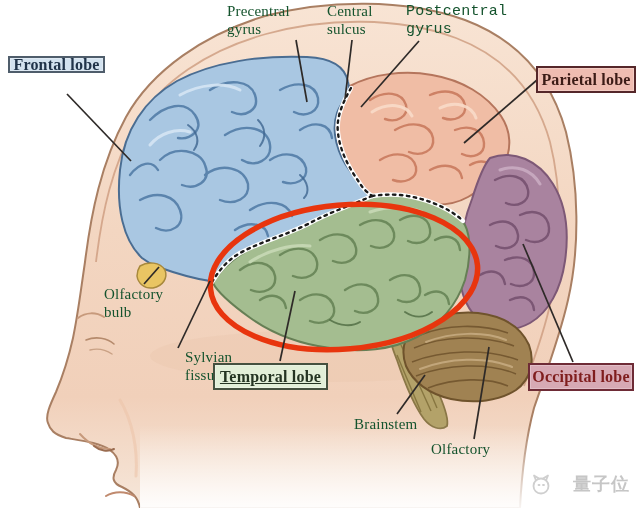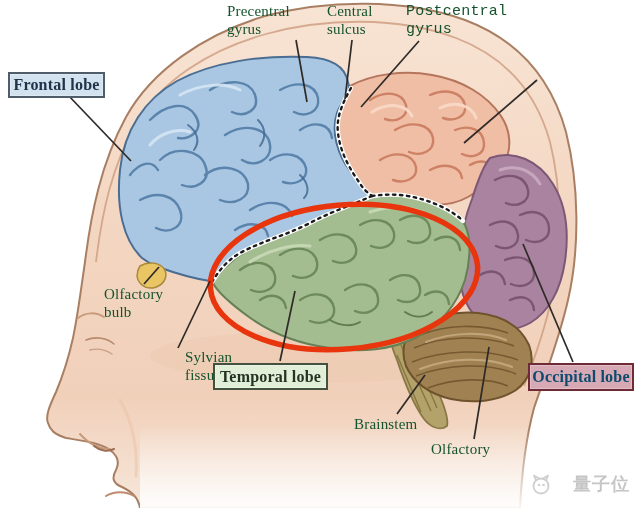--- a/index.html
+++ b/index.html
@@ -220,23 +220,24 @@
 sulcus</div>
   <div class="lbl" style="left:406px;top:3px;font-family:Liberation Mono, monospace;">Postcentral
 gyrus</div>
   <div class="lbl" style="left:104px;top:286px;">Olfactory
 bulb</div>
   <div class="lbl" style="left:152px;top:349px;margin-left:33px;">Sylvian
 fissure</div>
   <div class="lbl" style="left:354px;top:416px;">Brainstem</div>
   <div class="lbl" style="left:431px;top:441px;">Olfactory</div>
 
-  <div class="lobe-box" style="left: 8px; top: 72px; width: 97px; height: 26px; background: rgb(211, 226, 239); border-color: rgb(79, 93, 107); color: rgb(32, 51, 73);">Frontal lobe</div>
-  <div class="lobe-box" style="left: 213px; top: 363px; width: 115px; height: 27px; background: rgb(226, 239, 216); border-color: rgb(69, 81, 63); color: rgb(36, 52, 34);">Temporal lobe</div>
-  <div class="lobe-box" style="left: 528px; top: 363px; width: 106px; height: 28px; background: rgb(215, 169, 180); border-color: rgb(110, 43, 54); color: #0c4a6e;">Occipital lobe</div>
+  <div class="lobe-box" style="left: 8px; top: 56px; width: 97px; height: 17px; background: rgb(211, 226, 239); border-color: rgb(79, 93, 107); color: rgb(32, 51, 73);">Frontal lobe</div>
+  <div class="lobe-box" style="left: 536px; top: 66px; width: 100px; height: 27px; background: rgb(239, 188, 177); border-color: rgb(85, 39, 42); color: rgb(60, 27, 22);">Parietal lobe</div>
+  <div class="lobe-box" style="left: 213px; top: 363px; width: 115px; height: 27px; background: rgb(226, 239, 216); border-color: rgb(69, 81, 63); color: rgb(36, 52, 34); text-decoration: underline;">Temporal lobe</div>
+  <div class="lobe-box" style="left: 528px; top: 363px; width: 106px; height: 28px; background: rgb(215, 169, 180); border-color: rgb(110, 43, 54); color: #7f1d1d;">Occipital lobe</div>
 
   <div class="watermark">
     <svg width="24" height="24" viewBox="0 0 24 24">
       <g fill="none" stroke="#cfcfcf" stroke-width="1.8" stroke-linecap="round" stroke-linejoin="round">
         <circle cx="12" cy="14" r="7.5"></circle>
         <path d="M 7,8.5 L 5,3.5 L 10,6.5"></path>
         <path d="M 17,8.5 L 19,3.5 L 14,6.5"></path>
         <path d="M 9.5,13 L 10.5,13"></path>
         <path d="M 14,13 L 15,13"></path>
       </g>

